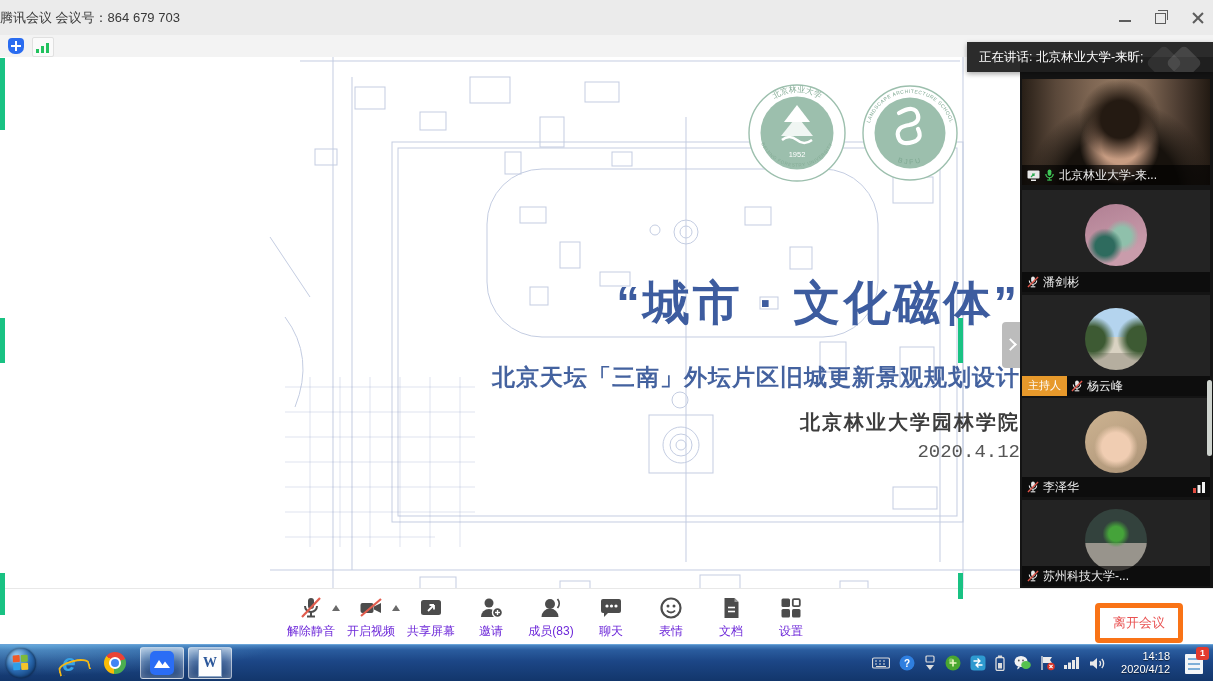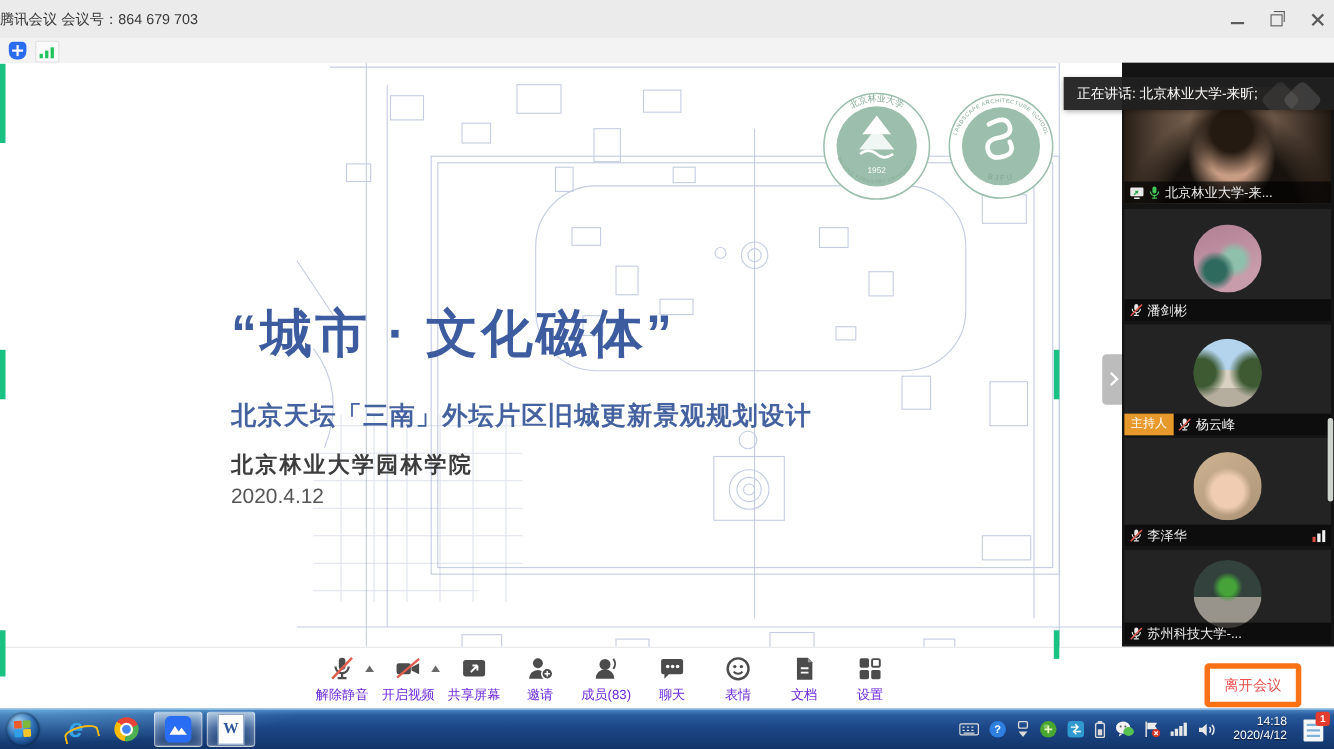--- a/index.html
+++ b/index.html
@@ -25,33 +25,33 @@
   .shield:after{content:"";position:absolute;left:3px;top:7px;width:10px;height:2px;background:#fff;}
   .sigbox{position:absolute;left:32px;top:2px;width:20px;height:18px;background:#fafafa;border:1px solid #e0e0e0;border-radius:2px;}
   .sigbox i{position:absolute;bottom:3px;width:3px;background:#21c25e;}
   .sigbox i:nth-child(1){left:3px;height:4px;}
   .sigbox i:nth-child(2){left:8px;height:7px;}
   .sigbox i:nth-child(3){left:13px;height:10px;}
 
   
   .banner{position:absolute;top:42px;right:0;width:246px;height:30px;background:rgba(32,32,32,.95);
     color:#fff;font-size:12.5px;line-height:30px;padding-left:12px;box-sizing:border-box;z-index:40;
-    box-shadow:0 2px 5px rgba(0,0,0,.35);overflow:hidden;margin-top:28px;}
+    box-shadow:0 2px 5px rgba(0,0,0,.35);overflow:hidden;}
   .banner .wm1,.banner .wm2{position:absolute;width:26px;height:26px;transform:rotate(45deg);border-radius:5px;}
   .banner .wm1{right:36px;top:8px;background:rgba(255,255,255,.08);}
   .banner .wm2{right:16px;top:8px;background:rgba(255,255,255,.13);}
 
   
   .slide{position:absolute;top:57px;left:0;width:1020px;height:588px;background:#ffffff;overflow:hidden;}
   .mapsvg{position:absolute;left:0;top:0;}
-  .slide-text{position:absolute;left:210px;width:810px;text-align:left;}
+  .slide-text{position:absolute;left:210px;width:810px;text-align:right;}
   .t-main{top:215px;font-size:47px;font-weight:800;color:#3d5c9f;letter-spacing:3px;}
   .t-sub{top:305px;font-size:23px;font-weight:700;color:#44629f;letter-spacing:1px;}
   .t-org{top:352px;font-size:20px;font-weight:700;color:#3d3d3d;letter-spacing:2px;}
-  .t-date{top:384px;font-size:19px;color:#555;}
+  .t-date{top:384px;font-size:19px;color:#555;font-family:Liberation Mono, monospace;}
   .logo{position:absolute;top:26px;}
   .logo1{left:747px;} .logo2{left:860px;}
 
   
   .gseg{position:absolute;width:5px;background:#19c283;z-index:30;}
 
   
   .sidebar{position:absolute;top:57px;right:0;width:193px;height:531px;background:#141414;z-index:20;}
   .tile{position:absolute;left:2px;right:3px;background:#232323;overflow:hidden;}
   .namebar{position:absolute;left:0;right:0;bottom:0;height:20px;background:rgba(0,0,0,.62);

